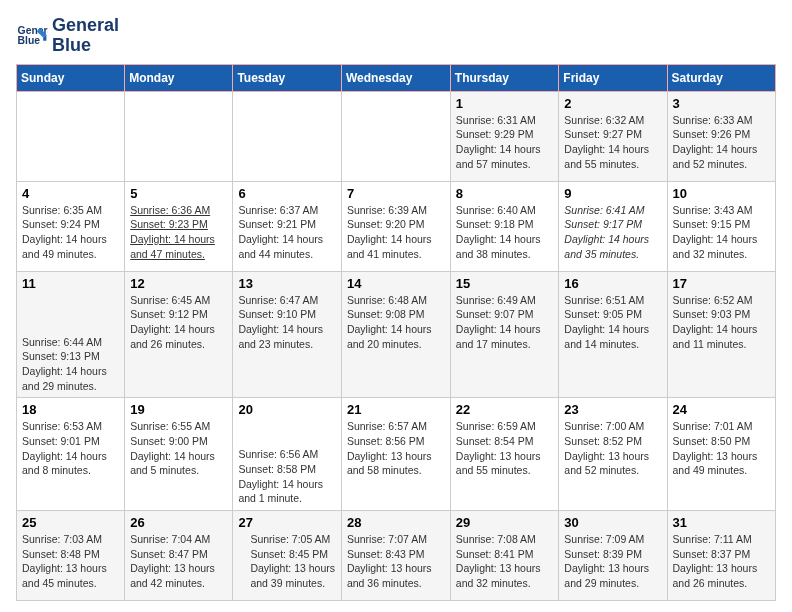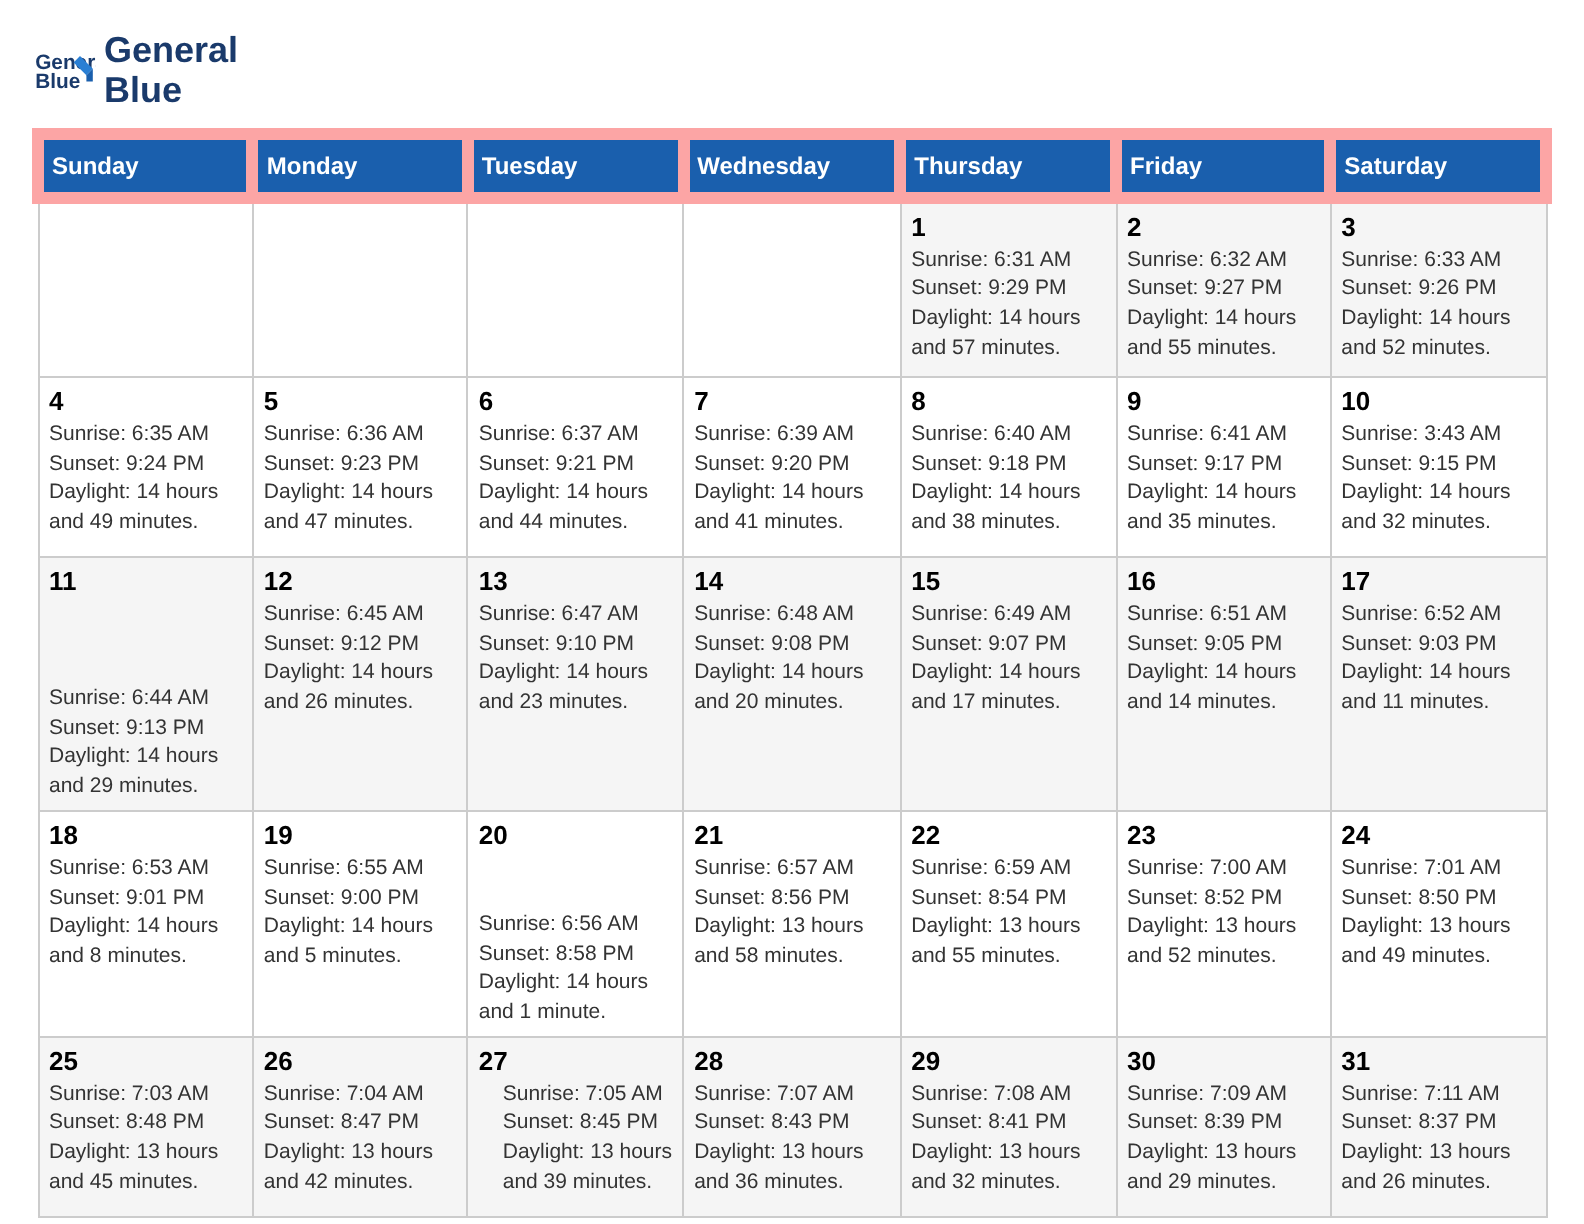--- a/index.html
+++ b/index.html
@@ -51,21 +51,21 @@
       border-collapse: collapse;
       font-size: 11px;
     }
     thead th {
       background-color: #1a5fad;
       color: #fff;
       padding: 6px 4px;
       text-align: left;
       font-size: 12px;
       font-weight: bold;
-      border: 6px solid #fca5a5;
+      border: 1px solid #fca5a5;
     }
     tbody td {
       border: 1px solid #ccc;
       vertical-align: top;
       padding: 4px 5px;
       height: 90px;
       width: 110px;
     }
     tbody tr:nth-child(odd) td {
       background-color: #f5f5f5;
@@ -151,21 +151,21 @@
       <tr>
         <td>
           <span class="day-num">4</span>
           <div class="day-detail" style="white-space: pre-line;">Sunrise: 6:35 AM
 Sunset: 9:24 PM
 Daylight: 14 hours
 and 49 minutes.</div>
         </td>
         <td>
           <span class="day-num">5</span>
-          <div class="day-detail" style="white-space: pre-line;">Sunrise: 6:36 AM
+          <div class="day-detail" style="white-space: pre-line; text-decoration: underline;">Sunrise: 6:36 AM
 Sunset: 9:23 PM
 Daylight: 14 hours
 and 47 minutes.</div>
         </td>
         <td>
           <span class="day-num">6</span>
           <div class="day-detail" style="white-space: pre-line;">Sunrise: 6:37 AM
 Sunset: 9:21 PM
 Daylight: 14 hours
 and 44 minutes.</div>
@@ -179,21 +179,21 @@
         </td>
         <td>
           <span class="day-num">8</span>
           <div class="day-detail" style="white-space: pre-line;">Sunrise: 6:40 AM
 Sunset: 9:18 PM
 Daylight: 14 hours
 and 38 minutes.</div>
         </td>
         <td>
           <span class="day-num">9</span>
-          <div class="day-detail" style="white-space: pre-line;">Sunrise: 6:41 AM
+          <div class="day-detail" style="white-space: pre-line; font-style: italic;">Sunrise: 6:41 AM
 Sunset: 9:17 PM
 Daylight: 14 hours
 and 35 minutes.</div>
         </td>
         <td>
           <span class="day-num">10</span>
           <div class="day-detail" style="white-space: pre-line;">Sunrise: 3:43 AM
 Sunset: 9:15 PM
 Daylight: 14 hours
 and 32 minutes.</div>

